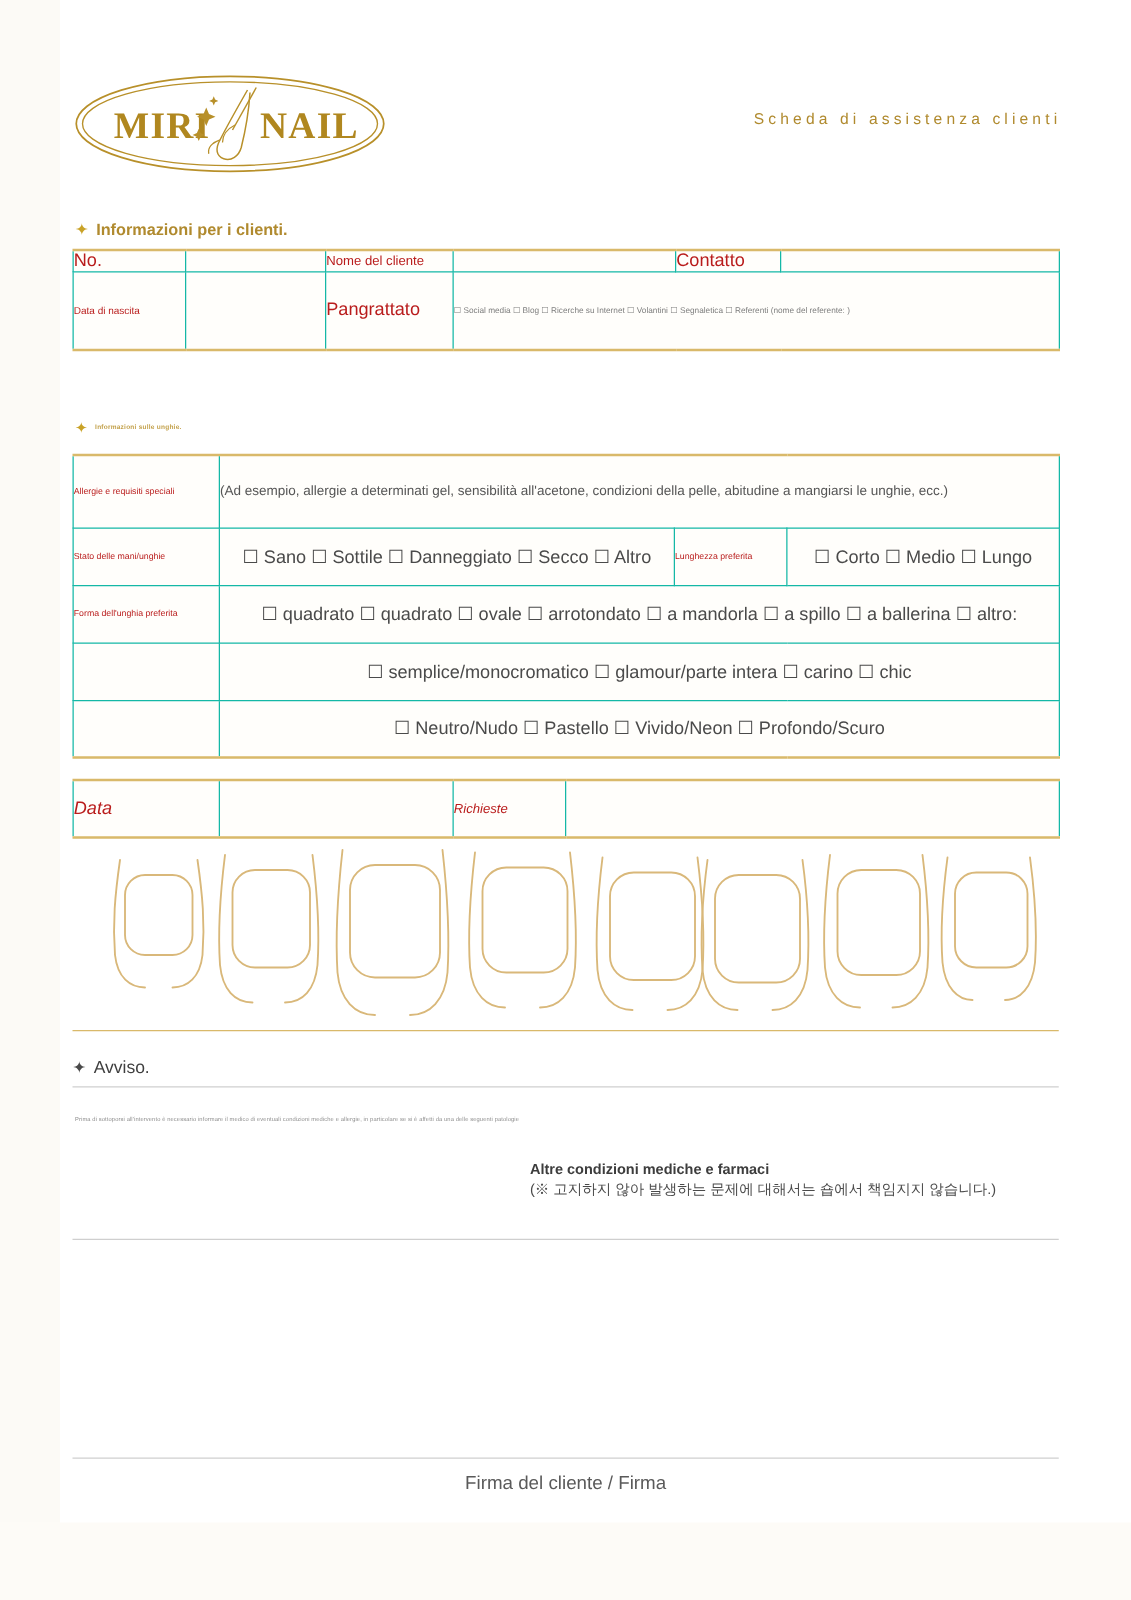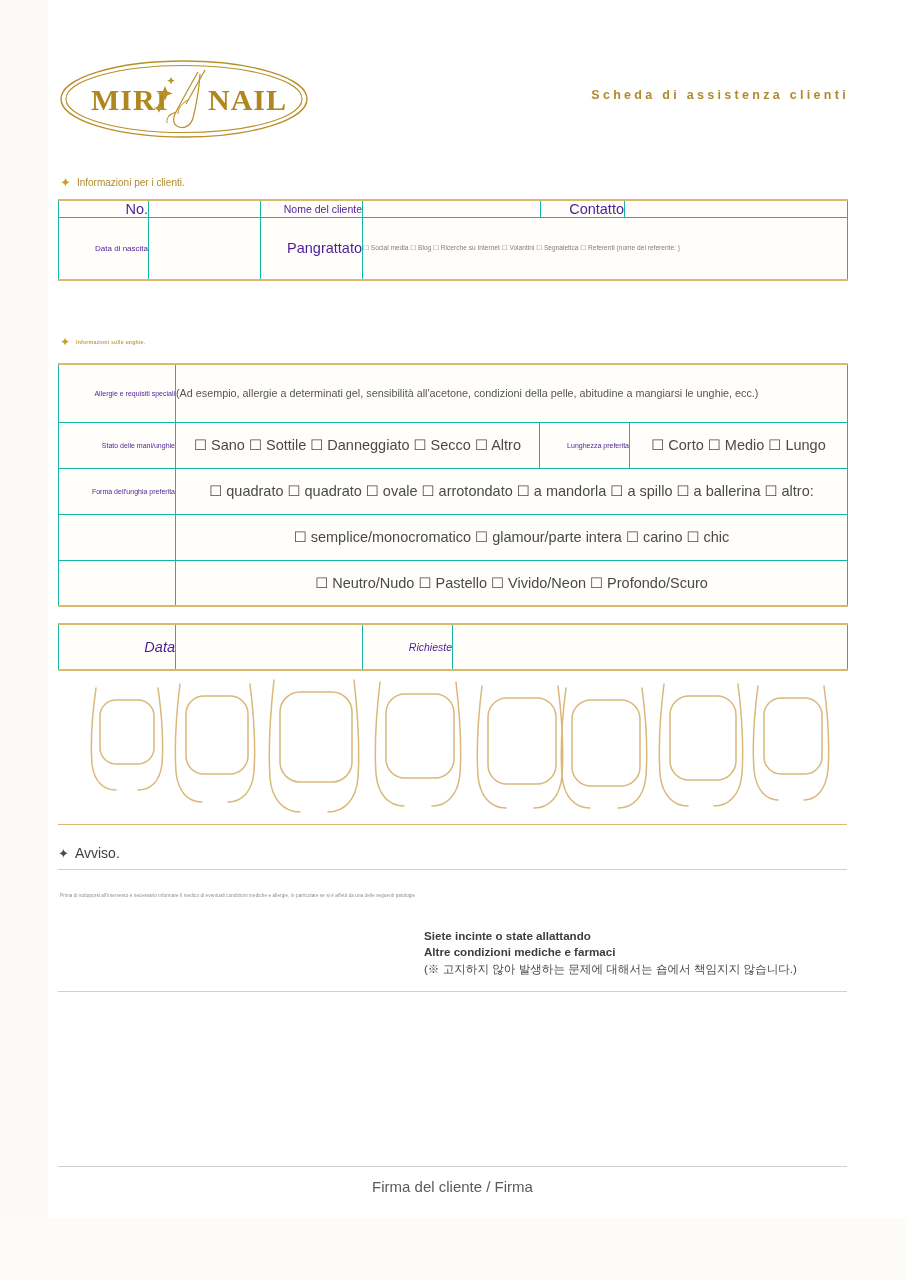--- a/index.html
+++ b/index.html
@@ -50,38 +50,37 @@
   }
   .logo svg { display: block; }
   .header-title {
     position: absolute;
     right: 56px;
     top: 88px;
     font-size: 12.5px;
     letter-spacing: 3.3px;
     color: #b08a2e;
     white-space: nowrap;
-    font-weight: bold;
   }
 
   
   .section-head {
     position: absolute;
     display: flex;
     align-items: center;
     gap: 6px;
     white-space: nowrap;
   }
   .star {
     display: inline-block;
     line-height: 1;
   }
   .sec1 { left: 60px; top: 176px; }
   .sec1 .star { color: #c9a227; font-size: 13px; }
-  .sec1 .label { color: #b08a2e; font-size: 10px; font-weight: normal; }
+  .sec1 .label { color: #b08a2e; font-size: 13px; font-weight: bold; }
 
   .sec2 { left: 60px; top: 336px; }
   .sec2 .star { color: #c9a227; font-size: 12px; }
   .sec2 .label { color: #c3a14b; font-size: 5.2px; font-weight: bold; letter-spacing: .2px; }
 
   .sec3 { left: 58px; top: 845px; }
   .sec3 .star { color: #4a4a4a; font-size: 13px; }
   .sec3 .label { color: #3f3f3f; font-size: 14px; }
 
   
@@ -93,22 +92,22 @@
   .tbl td {
     border: 1px solid #14b8a6;
     padding: 0;
     vertical-align: middle;
     background: #fffefb;
   }
   .tbl .top-rule { border-top: 2px solid #d9b96a; }
   .tbl .bot-rule { border-bottom: 2px solid #d9b96a; }
   .lbl {
     background: #fdf3d9;
-    text-align: right;
-    color: #4c1d95;
+    text-align: left;
+    color: #b91c1c;
   }
   .lbl-lg { font-size: 14.5px; }
   .lbl-md { font-size: 10.5px; }
   .lbl-sm { font-size: 8px; }
   .lbl-xs { font-size: 7px; }
   .cell-center { text-align: center; }
   .cell-opts {
     text-align: center;
     color: #4a4a4a;
     font-size: 14.5px;
@@ -357,21 +356,20 @@
   <div class="section-head sec3">
     <span class="star">✦</span>
     <span class="label">Avviso.</span>
   </div>
   <div class="notice-rule" id="notice-rule-top"></div>
 
   <div class="fine-print">Prima di sottoporsi all'intervento è necessario informare il medico di eventuali condizioni mediche e allergie, in particolare se si è affetti da una delle seguenti patologie</div>
 
 
   <div class="cond-right">
-    <div>Siete incinte o state allattando</div>
     <div>Altre condizioni mediche e farmaci</div>
     <div class="kr">(※ 고지하지 않아 발생하는 문제에 대해서는 숍에서 책임지지 않습니다.)</div>
   </div>
 
   <div class="notice-rule" id="notice-rule-bottom"></div>
 
   <div class="notice-rule" id="signature-rule"></div>
   <div class="signature-label">Firma del cliente / Firma</div>
 </div>
 

